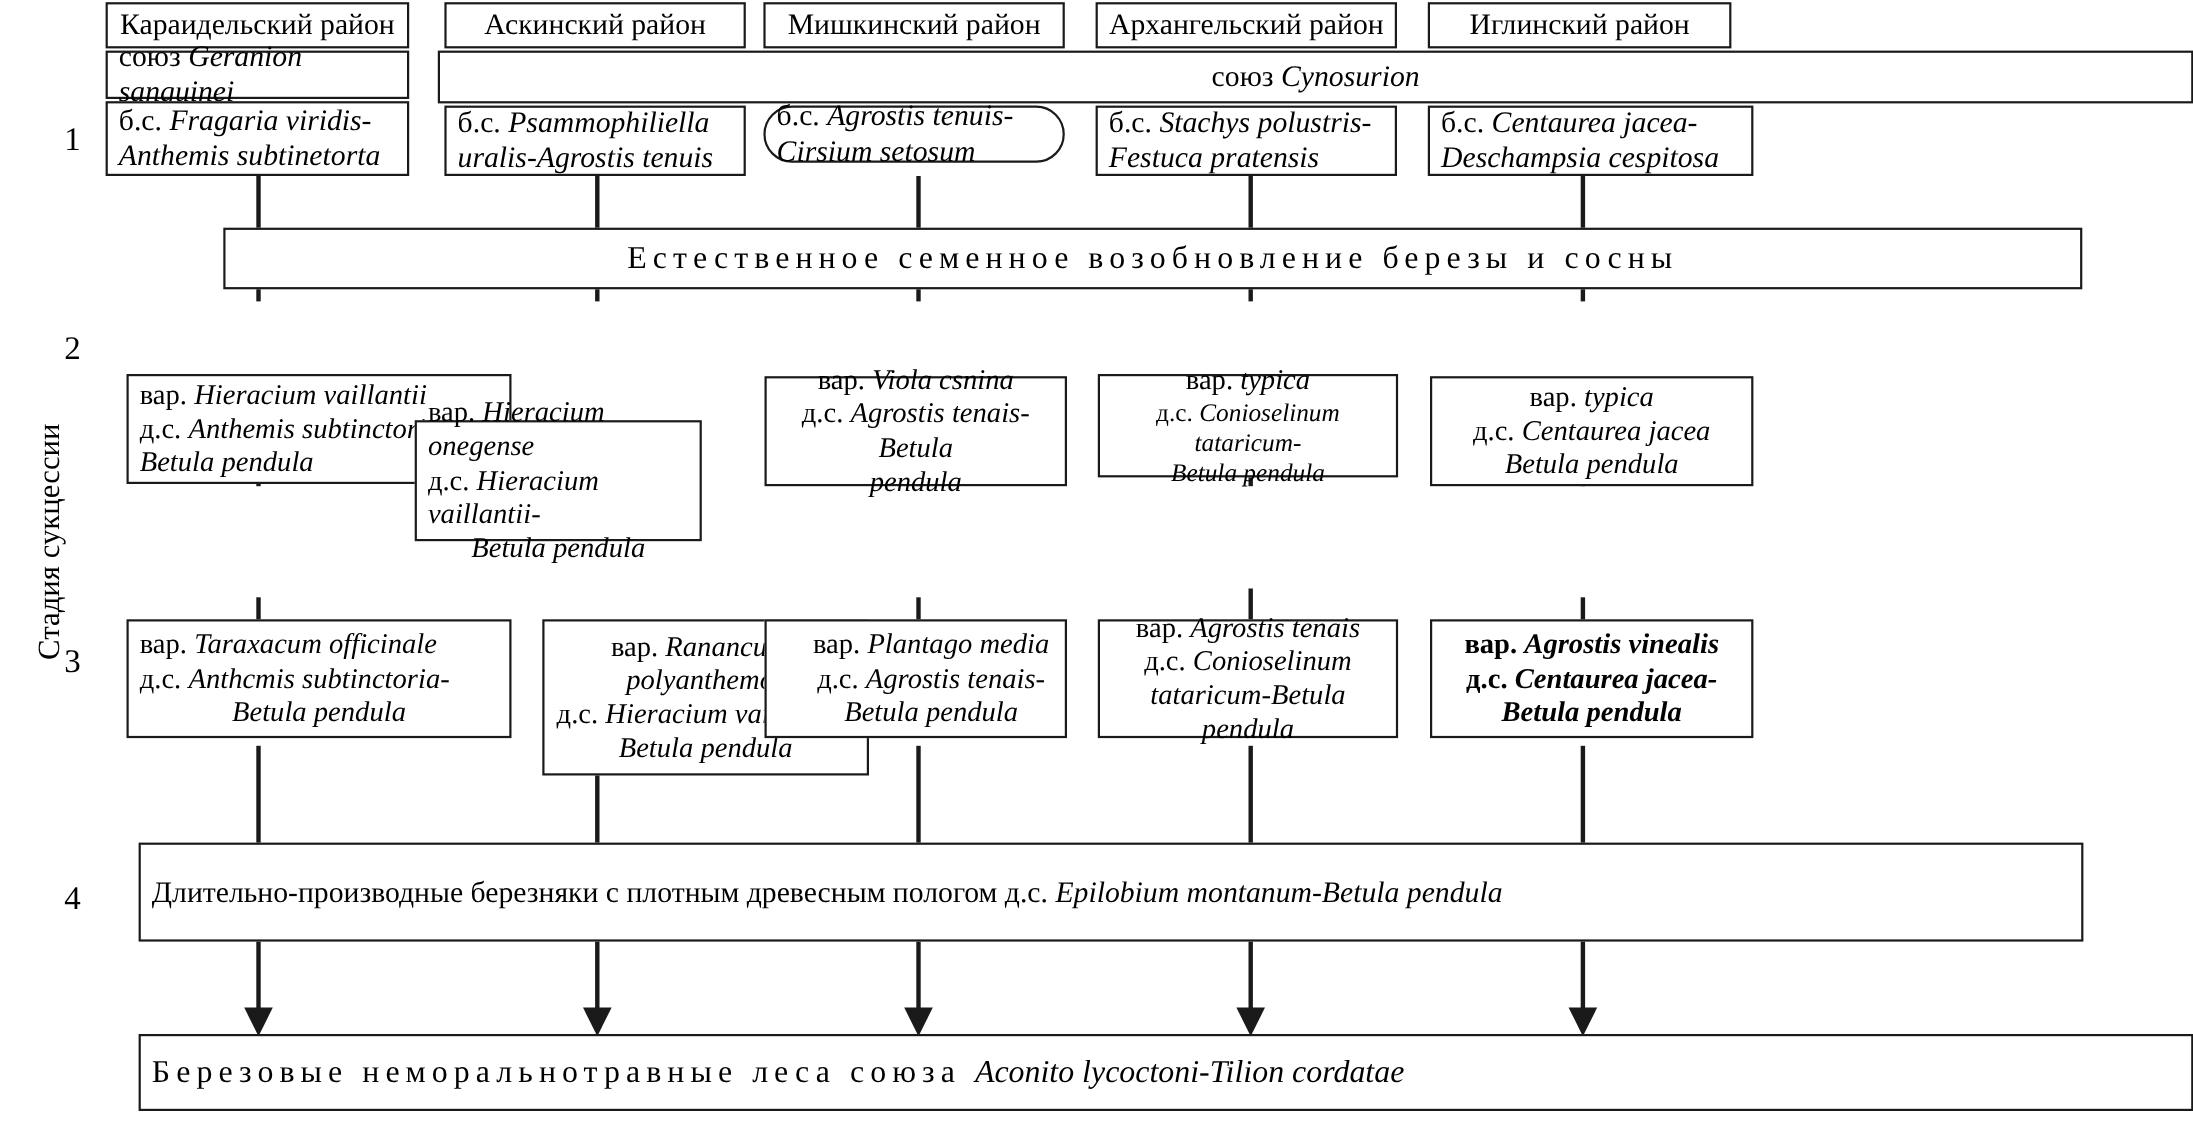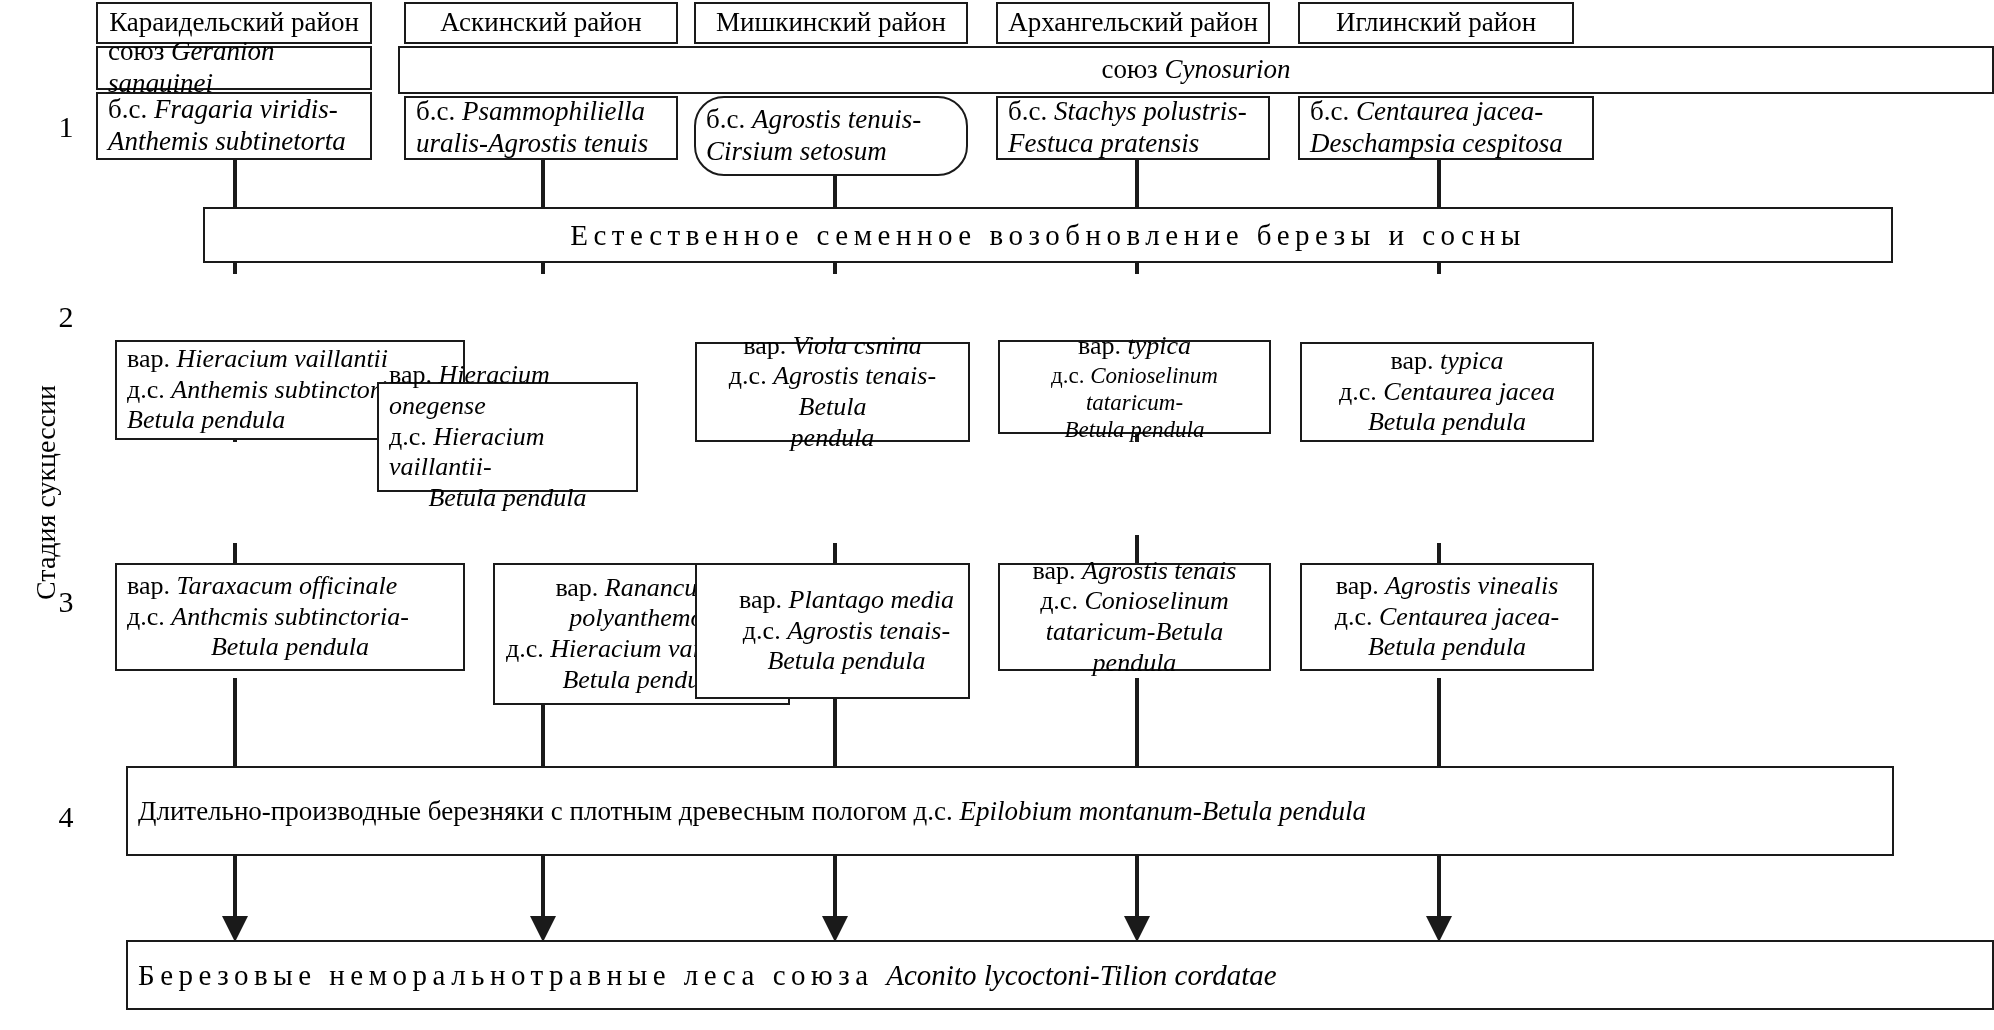--- a/index.html
+++ b/index.html
@@ -159,21 +159,21 @@
     <div class="box-inner ctr lbl-union">
       <span>союз </span><i>Cynosurion</i>
     </div>
   </div>
   <div class="box" style="left:404px; top:96px; width:274px; height:64px;">
     <div class="box-inner lft lbl-bc">
       <div><span>б.с. </span><i>Psammophiliella</i></div>
       <div><i>uralis-Agrostis tenuis</i></div>
     </div>
   </div>
-  <div class="box" style="left:694px; top:96px; width:274px; height:80px;border-radius:30px;">
+  <div class="box" style="left:694px; top:96px; width:274px; height:52px;border-radius:30px;">
     <div class="box-inner lft lbl-bc">
       <div><span>б.с. </span><i>Agrostis tenuis-</i></div>
       <div><i>Cirsium setosum</i></div>
     </div>
   </div>
   <div class="box" style="left:996px; top:96px; width:274px; height:64px;">
     <div class="box-inner lft lbl-bc">
       <div><span>б.с. </span><i>Stachys polustris-</i></div>
       <div><i>Festuca pratensis</i></div>
     </div>
@@ -233,35 +233,35 @@
     </div>
   </div>
   <div class="box" style="left:493px; top:563px; width:297px; height:142px;">
     <div class="box-inner ctr lbl-var">
       <div><span>вар. </span><i>Rananculus</i></div>
       <div><i>polyanthemos</i></div>
       <div><span>д.с. </span><i>Hieracium vaillantii -</i></div>
       <div><i>Betula pendula</i></div>
     </div>
   </div>
-  <div class="box" style="left:695px; top:563px; width:275px; height:136px;padding-left:28px;">
+  <div class="box" style="left:695px; top:563px; width:275px; height:108px;padding-left:28px;">
     <div class="box-inner ctr lbl-var">
       <div><span>вар. </span><i>Plantago media</i></div>
       <div><span>д.с. </span><i>Agrostis tenais-</i></div>
       <div><i>Betula pendula</i></div>
     </div>
   </div>
   <div class="box" style="left:998px; top:563px; width:273px; height:108px;">
     <div class="box-inner ctr lbl-var">
       <div><span>вар. </span><i>Agrostis tenais</i></div>
       <div><span>д.с. </span><i>Conioselinum</i></div>
       <div><i>tataricum-Betula pendula</i></div>
     </div>
   </div>
-  <div class="box" style="left:1300px; top:563px; width:294px; height:108px;">
+  <div class="box" style="left:1300px; top:563px; width:294px; height:108px;font-weight:bold;">
     <div class="box-inner ctr lbl-var">
       <div><span>вар. </span><i>Agrostis vinealis</i></div>
       <div><span>д.с. </span><i>Centaurea jacea-</i></div>
       <div><i>Betula pendula</i></div>
     </div>
   </div>
 
   <div class="box" style="left:126px; top:766px; width:1768px; height:90px; z-index:3;">
     <div class="box-inner lft lbl-stage4">
       <div><span>Длительно-производные березняки с плотным древесным пологом д.с. </span><i>Epilobium montanum-Betula pendula</i></div>

